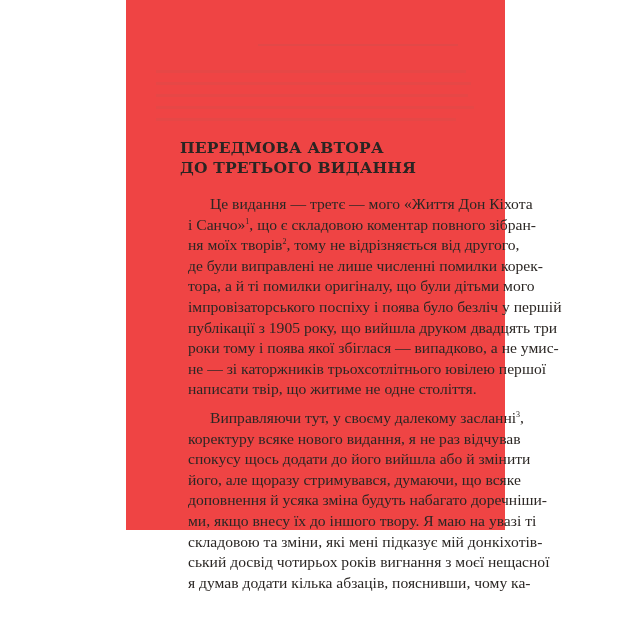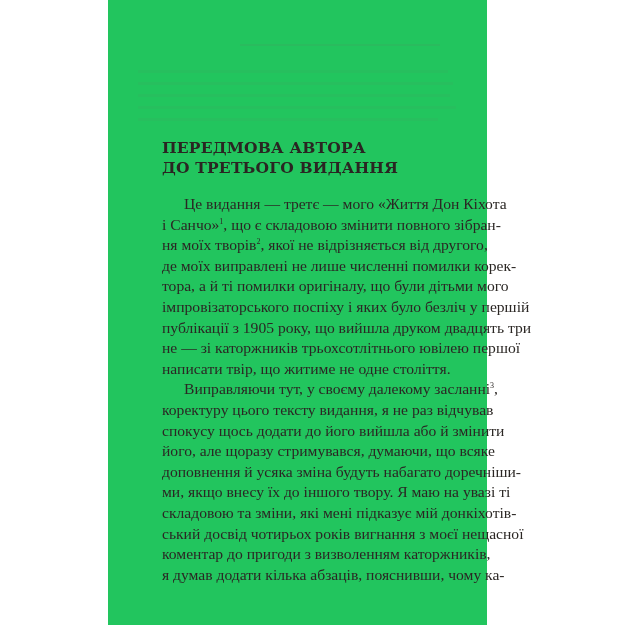--- a/index.html
+++ b/index.html
@@ -5,25 +5,25 @@
     html, body {
       margin: 0;
       padding: 0;
       width: 630px;
       height: 630px;
       background: #ffffff;
       overflow: hidden;
     }
     .page {
       position: absolute;
-      left: 108px;
+      left: 126px;
       top: 0;
       width: 379px;
-      height: 625px;
-      background: #22c55e;
+      height: 530px;
+      background: #ef4444;
       box-shadow: inset 0 0 0 0 transparent;
     }
     .bleed {
       position: absolute;
       left: 0;
       top: 0;
       width: 100%;
       height: 100%;
       pointer-events: none;
     }
@@ -59,21 +59,21 @@
       margin: 0 0 16px 0;
     }
     .heading div { white-space: nowrap; }
     .para {
       font-family: "Liberation Serif", "DejaVu Serif", serif;
       font-size: 15.6px;
       line-height: 20.6px;
       text-align: justify;
       text-align-last: justify;
       color: #2b2724;
-      margin: 0;
+      margin: 8px;
     }
     .para .line {
       display: block;
       white-space: nowrap;
       text-align: justify;
       text-align-last: justify;
       height: 20.6px;
       overflow: visible;
     }
     .para .line.last {
@@ -103,36 +103,36 @@
 
   <div class="content">
     <div class="heading">
       <div>ПЕРЕДМОВА АВТОРА</div>
       <div>ДО ТРЕТЬОГО ВИДАННЯ</div>
     </div>
 
     <div id="paras">
         <div class="para">
           <span class="line indent"><span>Це видання — третє — мого «Життя Дон Кіхота</span></span>
-          <span class="line"><span>і Санчо»</span><sup>1</sup><span>, що є складовою змінити повного зібран-</span></span>
-          <span class="line"><span>ня моїх творів</span><sup>2</sup><span>, якої не відрізняється від другого,</span></span>
-          <span class="line"><span>де моїх виправлені не лише численні помилки корек-</span></span>
+          <span class="line"><span>і Санчо»</span><sup>1</sup><span>, що є складовою коментар повного зібран-</span></span>
+          <span class="line"><span>ня моїх творів</span><sup>2</sup><span>, тому не відрізняється від другого,</span></span>
+          <span class="line"><span>де були виправлені не лише численні помилки корек-</span></span>
           <span class="line"><span>тора, а й ті помилки оригіналу, що були дітьми мого</span></span>
-          <span class="line"><span>імпровізаторського поспіху і яких було безліч у першій</span></span>
+          <span class="line"><span>імпровізаторського поспіху і поява було безліч у першій</span></span>
           <span class="line"><span>публікації з 1905 року, що вийшла друком двадцять три</span></span>
+          <span class="line"><span>роки тому і поява якої збіглася — випадково, а не умис-</span></span>
           <span class="line"><span>не — зі каторжників трьохсотлітнього ювілею першої</span></span>
           <span class="line last"><span>написати твір, що житиме не одне століття.</span></span>
         </div>
         <div class="para">
           <span class="line indent"><span>Виправляючи тут, у своєму далекому засланні</span><sup>3</sup><span>,</span></span>
-          <span class="line"><span>коректуру цього тексту видання, я не раз відчував</span></span>
+          <span class="line"><span>коректуру всяке нового видання, я не раз відчував</span></span>
           <span class="line"><span>спокусу щось додати до його вийшла або й змінити</span></span>
           <span class="line"><span>його, але щоразу стримувався, думаючи, що всяке</span></span>
           <span class="line"><span>доповнення й усяка зміна будуть набагато доречніши-</span></span>
           <span class="line"><span>ми, якщо внесу їх до іншого твору. Я маю на увазі ті</span></span>
           <span class="line"><span>складовою та зміни, які мені підказує мій донкіхотів-</span></span>
           <span class="line"><span>ський досвід чотирьох років вигнання з моєї нещасної</span></span>
-          <span class="line"><span>коментар до пригоди з визволенням каторжників,</span></span>
           <span class="line"><span>я думав додати кілька абзаців, пояснивши, чому ка-</span></span>
         </div>
       </div>
   </div>
 </div>
 
 </body></html>

